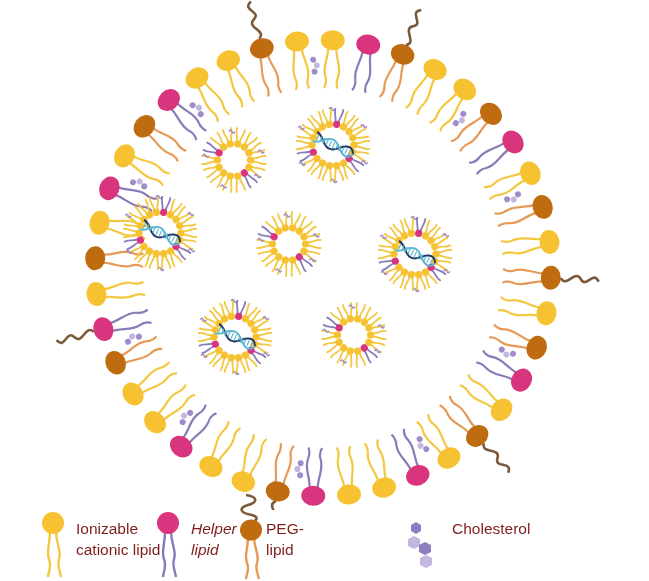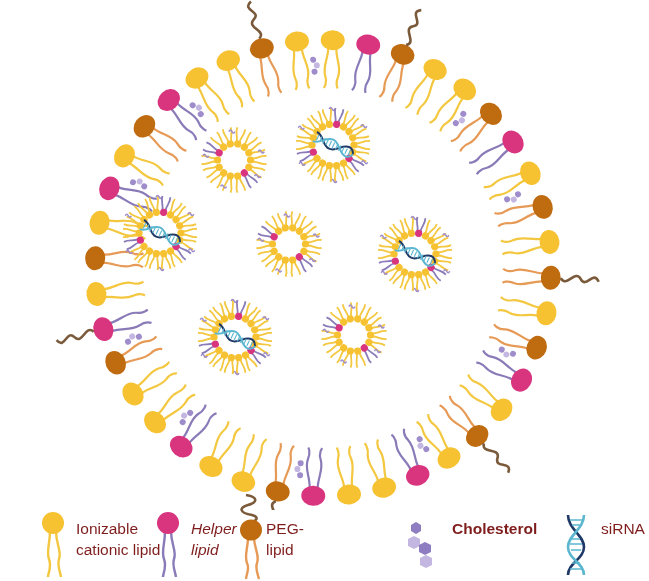--- a/index.html
+++ b/index.html
@@ -982,38 +982,22 @@
   <div class="legend-item" style="left:238px;width:110px;">
     <svg width="40" height="76">
       <path d="M8 -10 C20 -8 20 -3 10 0 C0 3 2 8 14 10 C22 12 18 16 13 18" stroke="#7a5a3a" stroke-width="2.6" fill="none"></path>
       <path d="M10 32 C10 44 6 50 9 58 C12 64 8 70 8 74" stroke="#e69a55" stroke-width="2.4" fill="none"></path>
       <path d="M16 32 C16 44 22 50 19 58 C17 64 20 70 21 74" stroke="#e69a55" stroke-width="2.4" fill="none"></path>
       <ellipse cx="13" cy="25" rx="11" ry="10.5" fill="#bf6b10"></ellipse>
     </svg>
     <div class="legend-label" style="left:28px;top:13px;">PEG-
 lipid</div>
   </div>
-  <div class="legend-item" style="left:405px;width:140px;font-weight:bold;">
+  <div class="legend-item" style="left:405px;width:140px;">
     <svg width="40" height="76">
       <polygon points="6,20 11,17 16,20 16,26 11,29 6,26" fill="#8f7dc2"></polygon>
       <polygon points="3,34 9,31 15,34 15,41 9,44 3,41" fill="#c3b6e0"></polygon>
       <polygon points="14,40 20,37 26,40 26,47 20,50 14,47" fill="#8f7dc2"></polygon>
       <polygon points="15,53 21,50 27,53 27,60 21,63 15,60" fill="#c3b6e0"></polygon>
     </svg>
     <div class="legend-label" style="left:47px;top:13px;">Cholesterol</div>
   </div>
-  <div class="legend-item" style="left:563px;width:86px;">
-    <svg width="40" height="76">
-      <path d="M5 10 C5 24 21 30 21 42 C21 54 5 58 5 70" stroke="#1f3a68" stroke-width="2.6" fill="none"></path>
-      <path d="M21 10 C21 24 5 30 5 42 C5 54 21 58 21 70" stroke="#5bb6d0" stroke-width="2.6" fill="none"></path>
-      <g stroke="#5bb6d0" stroke-width="1.5">
-        <line x1="7" y1="15" x2="19" y2="15"></line>
-          <line x1="9" y1="20" x2="17" y2="20"></line>
-        <line x1="9" y1="34" x2="17" y2="34"></line>
-          <line x1="7" y1="39" x2="19" y2="39"></line>
-          <line x1="8" y1="45" x2="18" y2="45"></line>
-        <line x1="9" y1="58" x2="17" y2="58"></line>
-          <line x1="7" y1="64" x2="19" y2="64"></line>
-      </g>
-    </svg>
-    <div class="legend-label" style="left:38px;top:13px;">siRNA</div>
-  </div>
 </div>
 
 </body></html>

